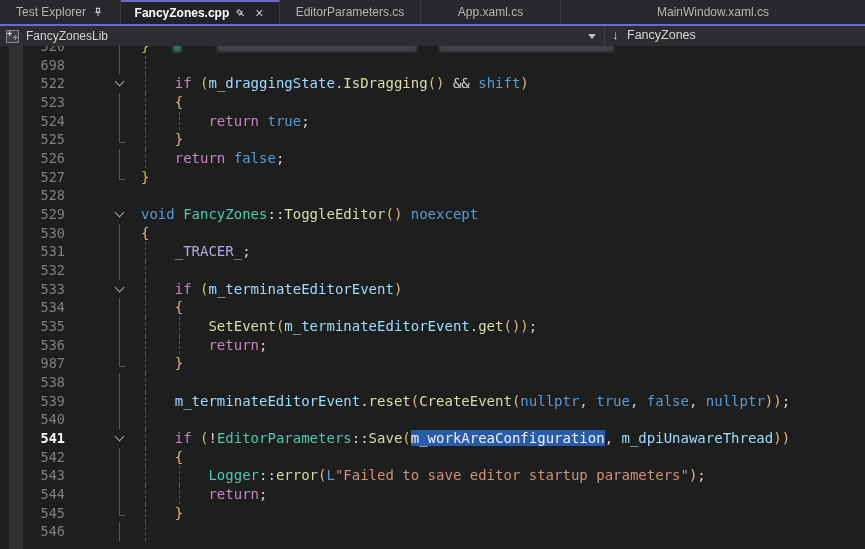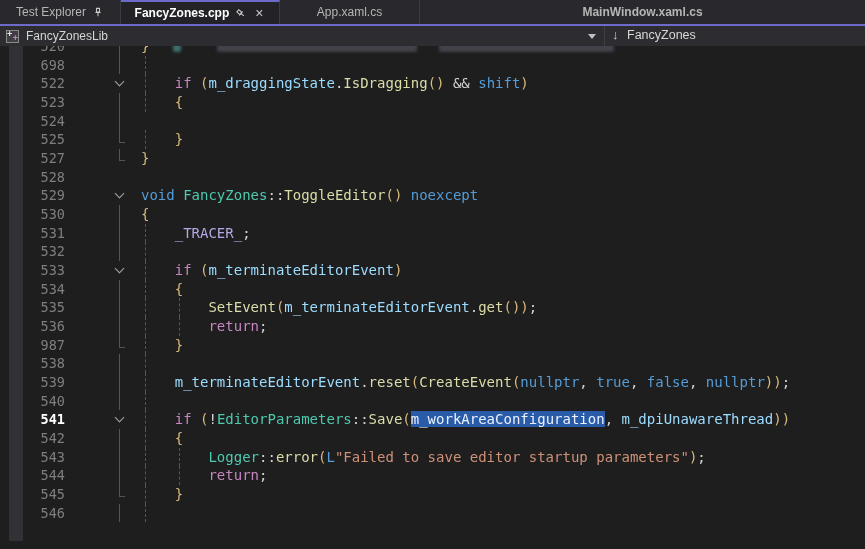--- a/index.html
+++ b/index.html
@@ -10,21 +10,21 @@
   .tabbar{height:24px;background:var(--tabbar-bg);display:flex;align-items:stretch;}
   .tab{display:flex;align-items:center;justify-content:center;gap:6px;
        font-size:12px;color:#B5B5B5;border-right:1px solid #3A3A40;box-sizing:border-box;
        white-space:nowrap;overflow:hidden;cursor:default;}
   .tab-tool{width:121px;}
   .tab-active{width:159px;background:#222227;border-top:2px solid var(--accent);
               color:#FFFFFF;font-weight:bold;}
   .tab-w1{width:141px;}
   .tab-w2{width:141px;}
   .tab-w3{width:140px;}
-  .tab-last{flex:1;border-right:none;font-weight:bold;}
+  .tab-last{flex:1;border-right:none;}
   .tab .close{font-size:14px;line-height:14px;color:#C8C8C8;font-weight:normal;padding:0 2px;}
   .accent-line{height:2px;background:var(--accent);}
 
   
   .crumbbar{height:20px;background:var(--crumb-bg);display:flex;align-items:center;
             position:relative;font-size:12px;color:#D5D5D5;}
   .proj-icon{width:13px;height:13px;margin:0 7px 0 6px;background:#3E3E44;border:1px solid #8A8A8A;
              position:relative;box-sizing:border-box;}
   .proj-icon i{position:absolute;font-style:normal;font-size:9px;line-height:9px;font-weight:bold;}
   .proj-icon .p1{left:0px;top:-1px;color:#E8E8E8;}
@@ -81,20 +81,23 @@
       <span>FancyZones.cpp</span>
       <svg class="pin" width="12" height="13" viewBox="0 0 16 16">
         <g stroke="#C8C8C8" fill="none" stroke-width="1.4" transform="rotate(-50 8 8)">
           <path d="M6 2.5h4v5H6z"></path>
             <path d="M4.5 8h7"></path>
             <path d="M8 8v5"></path>
         </g>
       </svg>
       <span class="close">×</span>
     </div>
+    <div class="tab tab-w1">
+      <span>EditorParameters.cs</span>
+    </div>
     <div class="tab tab-w3">
       <span>App.xaml.cs</span>
     </div>
     <div class="tab tab-last">
       <span>MainWindow.xaml.cs</span>
     </div>
   </div>
   <div class="accent-line"></div>
 
   <div class="crumbbar">
@@ -152,30 +155,41 @@
           <span class="code"><span class="g g0"></span><span style="color: rgb(215, 186, 125);">    {</span></span>
         </div>
         <div class="row">
           <span class="m0"></span>
           <span class="m1"></span>
           <span class="num">524</span>
           <span class="sp"></span>
           <span class="fold">
             <span class="vline"></span>
           </span>
+          <span class="code"><span class="g g0"></span><span class="g g1"></span><span style="color: rgb(212, 212, 212);">        </span><span style="color: rgb(197, 134, 192);">return</span><span style="color: rgb(212, 212, 212);"> </span><span style="color: rgb(86, 156, 214);">true</span><span style="color: rgb(212, 212, 212);">;</span></span>
         </div>
         <div class="row">
           <span class="m0"></span>
           <span class="m1"></span>
           <span class="num">525</span>
           <span class="sp"></span>
           <span class="fold">
             <span class="vend"></span>
           </span>
           <span class="code"><span class="g g0"></span><span style="color: rgb(215, 186, 125);">    }</span></span>
+        </div>
+        <div class="row">
+          <span class="m0"></span>
+          <span class="m1"></span>
+          <span class="num">526</span>
+          <span class="sp"></span>
+          <span class="fold">
+            <span class="vline"></span>
+          </span>
+          <span class="code"><span class="g g0"></span><span style="color: rgb(212, 212, 212);">    </span><span style="color: rgb(197, 134, 192);">return</span><span style="color: rgb(212, 212, 212);"> </span><span style="color: rgb(86, 156, 214);">false</span><span style="color: rgb(212, 212, 212);">;</span></span>
         </div>
         <div class="row">
           <span class="m0"></span>
           <span class="m1"></span>
           <span class="num">527</span>
           <span class="sp"></span>
           <span class="fold">
             <span class="vend"></span>
           </span>
           <span class="code"><span style="color: rgb(215, 186, 125);">}</span></span>

